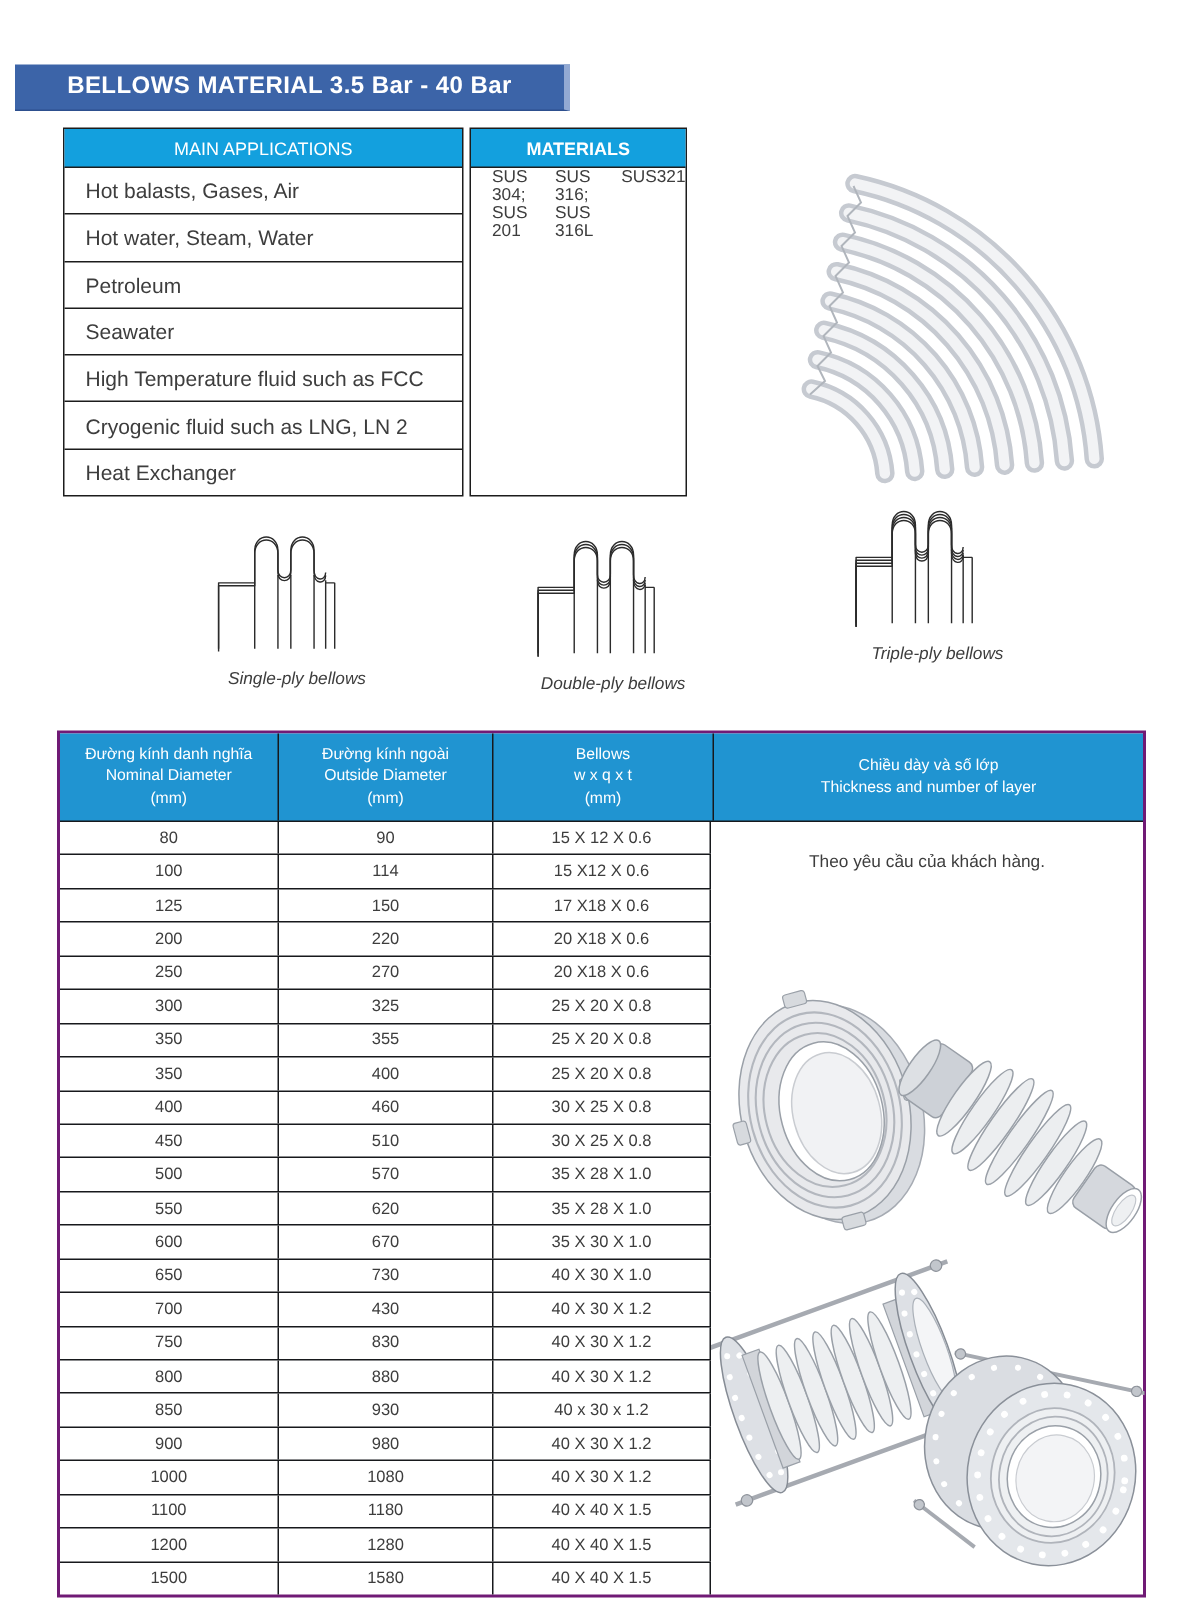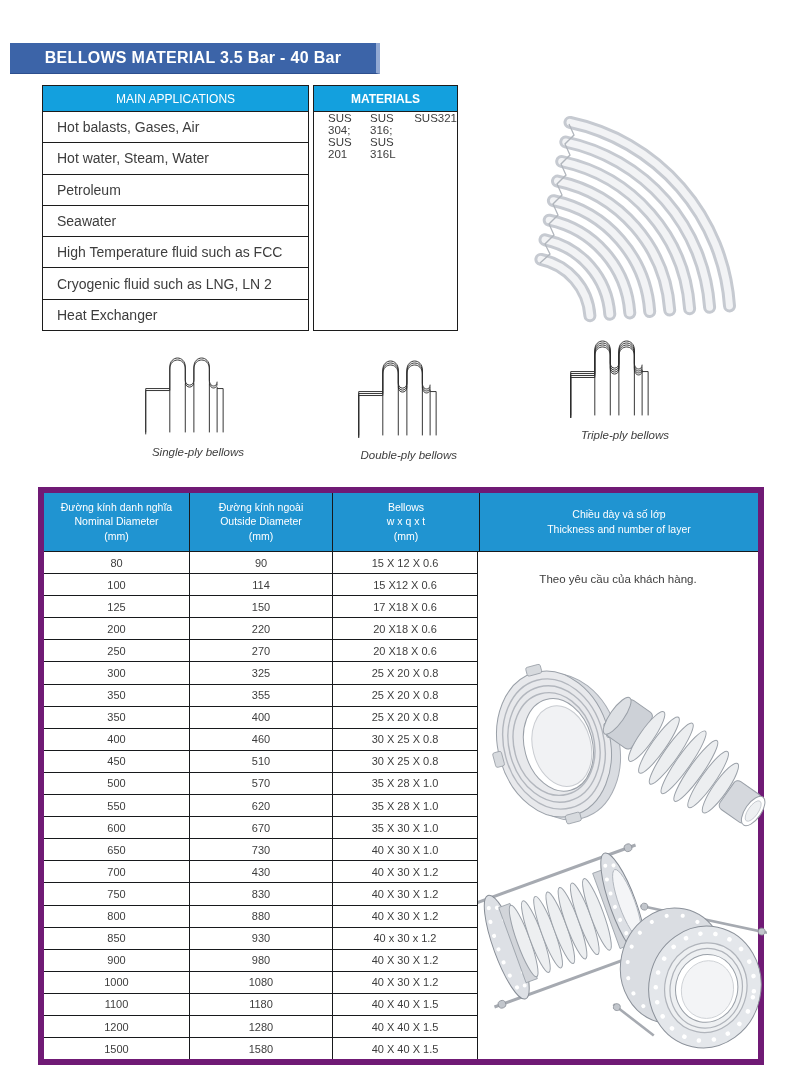--- a/index.html
+++ b/index.html
@@ -31,21 +31,21 @@
   
   .ply-block{position:absolute;width:130px;text-align:right;font-style:italic;}
   #ply1{left:114px;top:349px;}
   #ply2{left:327px;top:352px;}
   #ply3{left:539px;top:332px;}
   .ply-svg{width:120px;height:86px;}
   .ply-label{font-size:11.5px;color:#3d3d3d;margin-top:7px;}
 
   
   .main-table{position:absolute;left:38px;top:487px;width:726px;height:578px;
-              border:6px solid #701a75;box-sizing:border-box;display:flex;flex-direction:column;background:#fff;}
+              border:2px solid #701a75;box-sizing:border-box;display:flex;flex-direction:column;background:#fff;}
   .mt-header{display:flex;height:58px;flex:0 0 58px;background:#2094d1;border-bottom:1.5px solid #17191c;}
   .mt-hcell{display:flex;flex-direction:column;justify-content:center;align-items:center;gap:3px;
             color:#fff;font-size:10.5px;border-right:1.5px solid #17191c;text-align:center;line-height:1.1;}
   .mt-hcell.h0{width:145px;}
   .mt-hcell.h1{width:142px;}
   .mt-hcell.h2{width:146px;}
   .mt-hcell.h3{flex:1;border-right:none;}
   .mt-body{flex:1;display:flex;min-height:0;}
   .mt-rows{width:434px;display:flex;flex-direction:column;}
   .mt-row{flex:1;display:flex;border-bottom:1px solid #17191c;}

